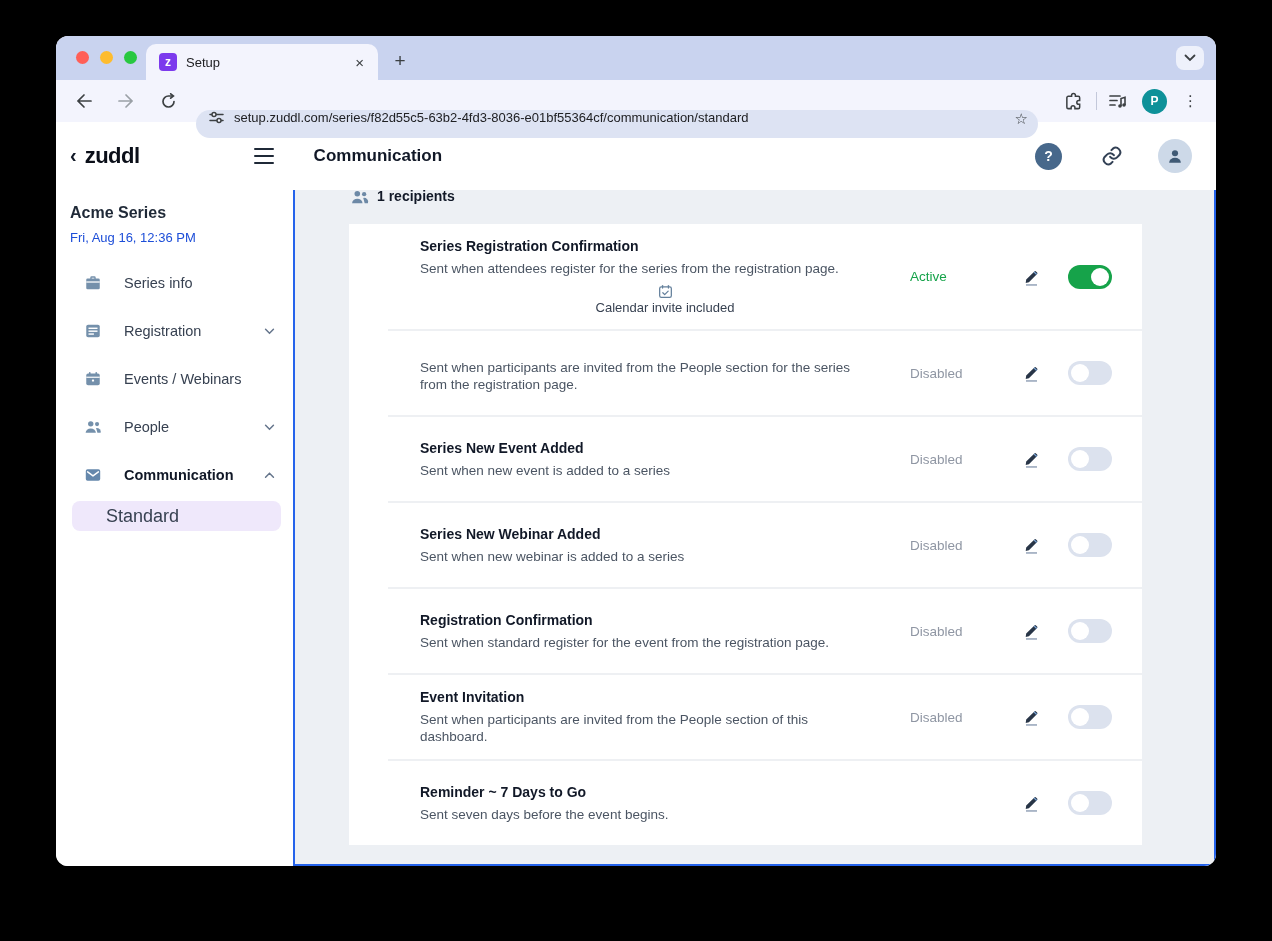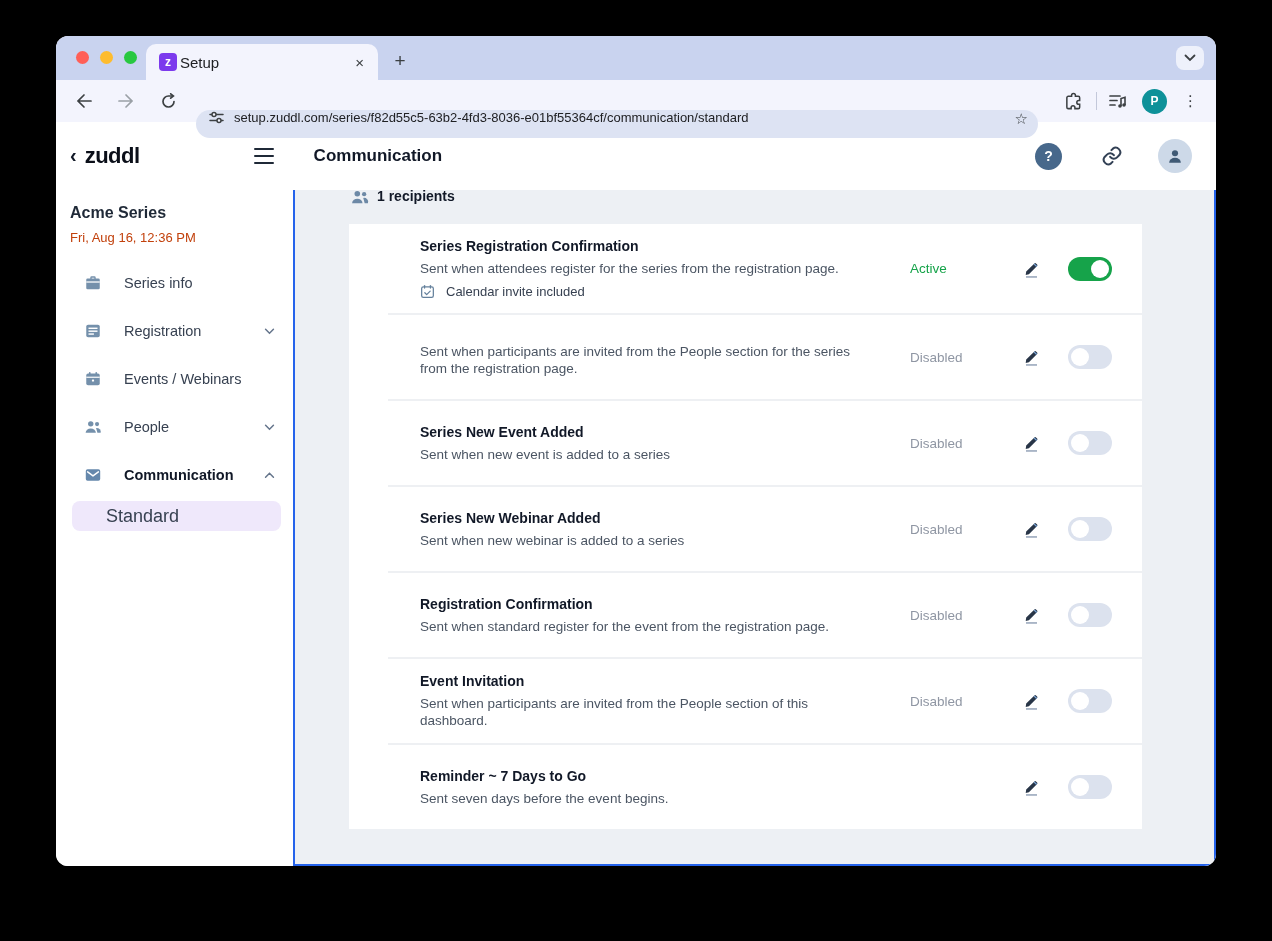--- a/index.html
+++ b/index.html
@@ -7,21 +7,21 @@
 
   .window { position:absolute; left:56px; top:36px; width:1160px; height:830px; border-radius:12px; overflow:hidden; background:#fff; box-shadow:0 10px 40px rgba(0,0,0,.6); }
 
   
   .tabstrip { height:44px; background:#c9d3ef; display:flex; align-items:flex-end; position:relative; }
   .traffic { position:absolute; left:20px; top:15px; display:flex; gap:11px; }
   .traffic span { width:13px; height:13px; border-radius:50%; display:block; }
   .t-red { background:#ff5f57; } .t-yellow { background:#febc2e; } .t-green { background:#28c840; }
   .tab { margin-left:90px; width:232px; height:36px; background:#f3f4fd; border-radius:10px 10px 0 0; display:flex; align-items:center; padding:0 10px 0 13px; }
   .tab-favicon { width:18px; height:18px; border-radius:4px; background:#7c3aed; color:#fff; font-size:12px; font-weight:bold; display:flex; align-items:center; justify-content:center; }
-  .tab-title { font-size:15px; color:#202124; margin-left:3px; flex:1; }
+  .tab-title { font-size:13px; color:#202124; margin-left:9px; flex:1; }
   .tab-close { color:#3c4043; font-size:15px; padding:0 4px; cursor:default; }
   .newtab { width:28px; height:28px; margin:0 0 5px 8px; display:flex; align-items:center; justify-content:center; color:#3c4043; font-size:19px; border-radius:50%; }
   .strip-chevron { position:absolute; right:12px; top:10px; width:28px; height:24px; background:#eef1fb; border-radius:8px; display:flex; align-items:center; justify-content:center; }
 
   
   .toolbar { height:42px; background:#f3f4fd; display:flex; align-items:center; padding:0 12px 0 14px; }
   .nav-btn { width:28px; height:28px; display:flex; align-items:center; justify-content:center; font-size:17px; color:#3c4043; margin-right:14px; }
   .nav-btn.disabled { color:#9aa0a6; }
   .url-pill { flex:1; height:28px; background:#dde3f3; border-radius:14px; display:flex; align-items:flex-start; padding:0 10px 0 12px; margin-right:14px;margin-top:46px; }
   .url-text { font-size:13px; color:#202124; flex:1; margin-left:9px; white-space:nowrap; overflow:hidden; }
@@ -41,39 +41,39 @@
   .page-title { font-size:17px; font-weight:bold; color:#111827; margin-left:40px; }
   .hdr-spacer { flex:1; }
   .help-circle { width:27px; height:27px; border-radius:50%; background:#47688b; color:#fff; font-size:14px; font-weight:bold; display:flex; align-items:center; justify-content:center; }
   .link-btn { width:30px; height:30px; margin-left:35px; display:flex; align-items:center; justify-content:center; }
   .hdr-avatar { width:34px; height:34px; border-radius:50%; background:#cdd9e8; margin-left:31px; display:flex; align-items:center; justify-content:center; }
 
   
   .app-body { display:flex; height:676px; }
   .sidebar { width:237px; background:#fff; padding:14px 0 0 12px; flex-shrink:0; }
   .series-name { font-size:16px; font-weight:600; color:#1f2937; padding-left:2px; }
-  .series-date { font-size:13px; color:#c2410c; margin-top:8px; padding-left:2px; }
+  .series-date { font-size:13px; color:#1d4ed8; margin-top:8px; padding-left:2px; }
   .nav { margin-top:14px; list-style:none; }
   .nav li { height:48px; display:flex; align-items:center; padding-right:18px; }
   .nav .nico { width:18px; height:18px; margin-left:16px; flex-shrink:0; }
   .nav .nlabel { font-size:14.5px; color:#374151; margin-left:22px; flex:1; }
   .nav li.active .nlabel { font-weight:bold; color:#111827; }
   .sub-item { margin:2px 12px 0 4px; height:30px; background:#efe8fb; border-radius:8px; display:flex; align-items:center; }
   .sub-item span { font-size:18px; color:#374151; margin-left:34px; }
 
   .main { flex:1; background:#edf0f4; border-left:2px solid #2563eb; border-bottom:2px solid #2563eb; border-right:2px solid #2563eb; overflow:hidden; position:relative; }
   .recipients { display:flex; align-items:center; gap:8px; margin:-5px 0 0 56px; height:22px; overflow:hidden; }
   .recipients b { font-size:14px; color:#111827; }
   .cards { margin:17px 72px 0 54px; background:#fff;padding-left:39px; }
   .row { display:flex; align-items:center; min-height:86px; padding:14px 0; border-top:2px solid #eef0f3; position:relative; }
   .row:first-child { border-top:none; }
   .row-text { padding-left:32px; flex:1; }
   .row-title { font-size:14px; font-weight:bold; color:#111827; }
   .row-desc { font-size:13.5px; color:#4b5563; line-height:17px; margin-top:6px; max-width:455px; }
-  .row-badge { display:flex; align-items:center; gap:11px; margin-top:7px; }
+  .row-badge { display:flex; align-items:center; gap:1px; margin-top:7px;flex-direction:column; }
   .row-badge span { font-size:13px; color:#374151; }
   .row-controls { display:flex; align-items:center; margin-right:30px; }
   .status { width:74px; text-align:left; font-size:13.5px; color:#8f96a3; margin-right:38px; }
   .status.active { color:#16a34a; }
   .edit-btn { width:20px; height:20px; margin-right:26px; }
   .toggle { width:44px; height:24px; border-radius:12px; background:#dce2ee; position:relative; flex-shrink:0; }
   .toggle .knob { position:absolute; top:3px; left:3px; width:18px; height:18px; border-radius:50%; background:#fff; }
   .toggle.on { background:#16a34a; }
   .toggle.on .knob { left:auto; right:3px; }
 </style>

